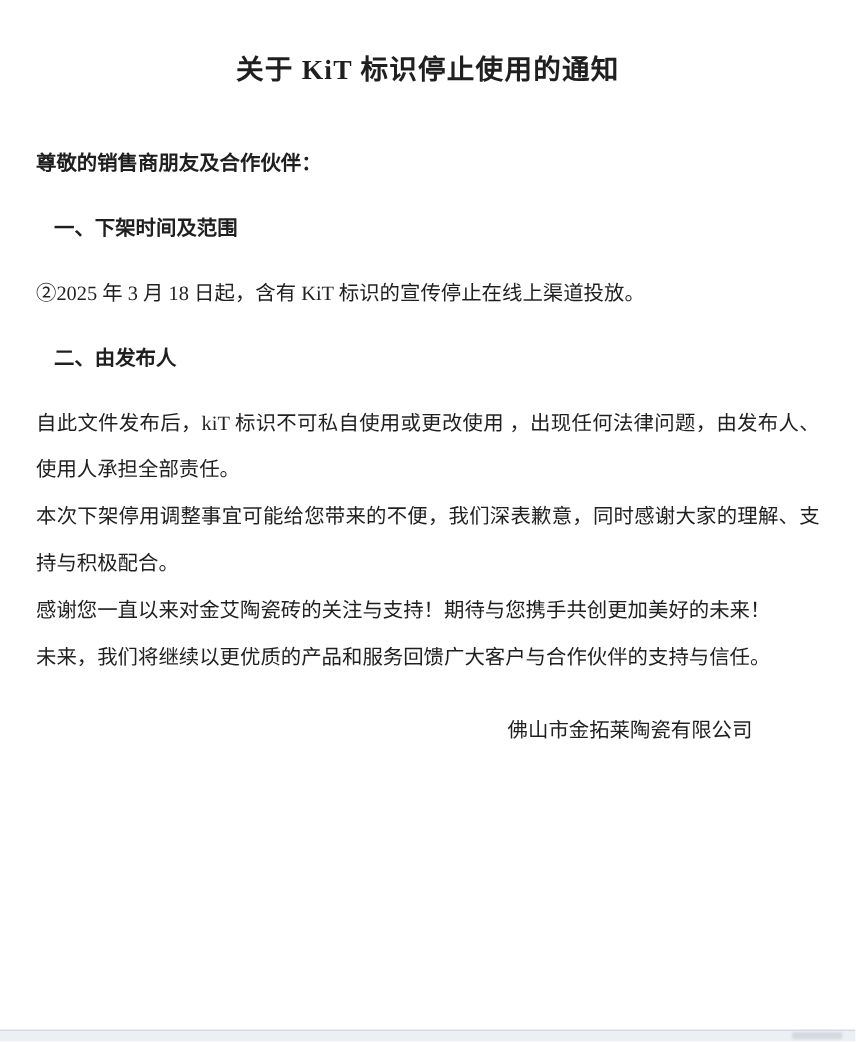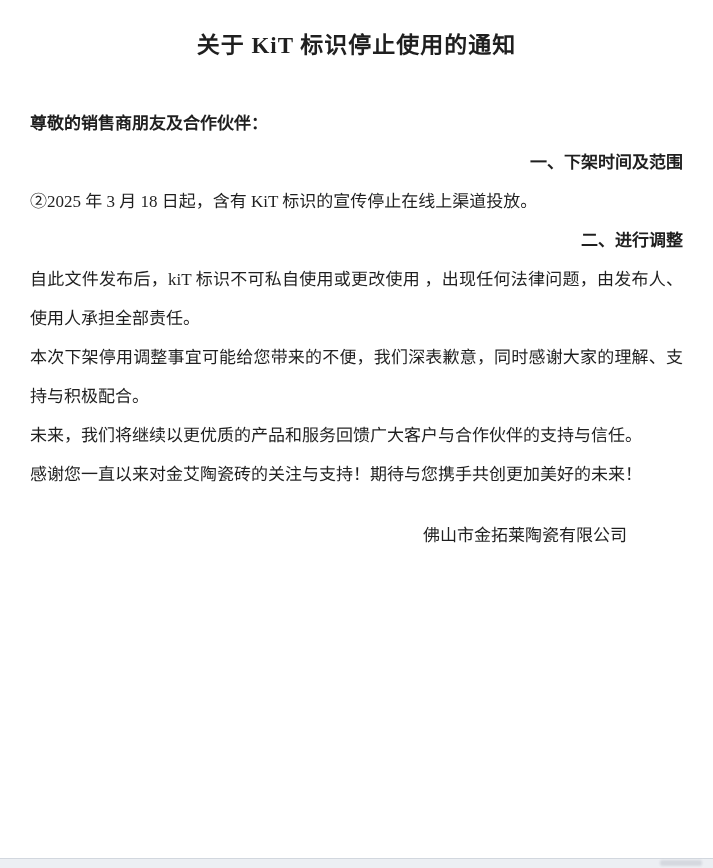--- a/index.html
+++ b/index.html
@@ -13,21 +13,21 @@
   body{
     width:713px;height:868px;
     background:var(--page-bg);
     color:var(--text);
     font-family:"Liberation Serif","DejaVu Serif",serif;
     overflow:hidden;position:relative;
   }
   .page{
     box-sizing:border-box;
     width:713px;height:859px;
-    padding:28px 30px 0 30px;
+    padding:41px 30px 0 30px;
     background:var(--page-bg);
   }
   .doc-title{
     margin:0;
     font-size:23px;
     line-height:36px;
     font-weight:700;
     text-align:center;
     letter-spacing:1px;
     font-family:"Liberation Serif","DejaVu Serif",serif;
@@ -35,26 +35,26 @@
   .body-text{
     margin:0;
     font-size:17px;
     line-height:39px;
     text-align:justify;
     text-justify:inter-ideograph;
   }
   .salutation{margin-top:40px;font-weight:bold;}
   .indent-2em{text-indent:2em;}
   .sec-heading{
-    margin:0;
+    margin:15px;
     font-size:17px;
     line-height:39px;
     font-weight:700;
     font-family:"Liberation Sans","DejaVu Sans",sans-serif;
-    text-align:right;
+    text-align:left;
   }
   .signature{
     margin:22px 56px 0 auto;
     width:-moz-fit-content;
     width:fit-content;
     text-align:center;
   }
   .signature p{
     margin:0;
     font-size:17px;
@@ -86,29 +86,29 @@
   <h1 class="doc-title">关于 KiT 标识停止使用的通知</h1>
 
   <p class="body-text salutation">尊敬的销售商朋友及合作伙伴：</p>
 
 
   <h2 class="sec-heading">一、下架时间及范围</h2>
 
 
   <p class="body-text">②2025 年 3 月 18 日起，含有 KiT 标识的宣传停止在线上渠道投放。</p>
 
-  <h2 class="sec-heading">二、进行调整</h2>
+  <h2 class="sec-heading">二、由发布人</h2>
 
   <p class="body-text">自此文件发布后，kiT 标识不可私自使用或更改使用 ，出现任何法律问题，由发布人、使用人承担全部责任。</p>
 
   <p class="body-text">本次下架停用调整事宜可能给您带来的不便，我们深表歉意，同时感谢大家的理解、支持与积极配合。</p>
 
+  <p class="body-text">感谢您一直以来对金艾陶瓷砖的关注与支持！期待与您携手共创更加美好的未来！</p>
+
   <p class="body-text">未来，我们将继续以更优质的产品和服务回馈广大客户与合作伙伴的支持与信任。</p>
-
-  <p class="body-text">感谢您一直以来对金艾陶瓷砖的关注与支持！期待与您携手共创更加美好的未来！</p>
 
   <div class="signature">
     <p>佛山市金拓莱陶瓷有限公司</p>
   </div>
 
 </div>
 
 <div class="taskbar-strip">
   <span class="blob"></span>
 </div>

